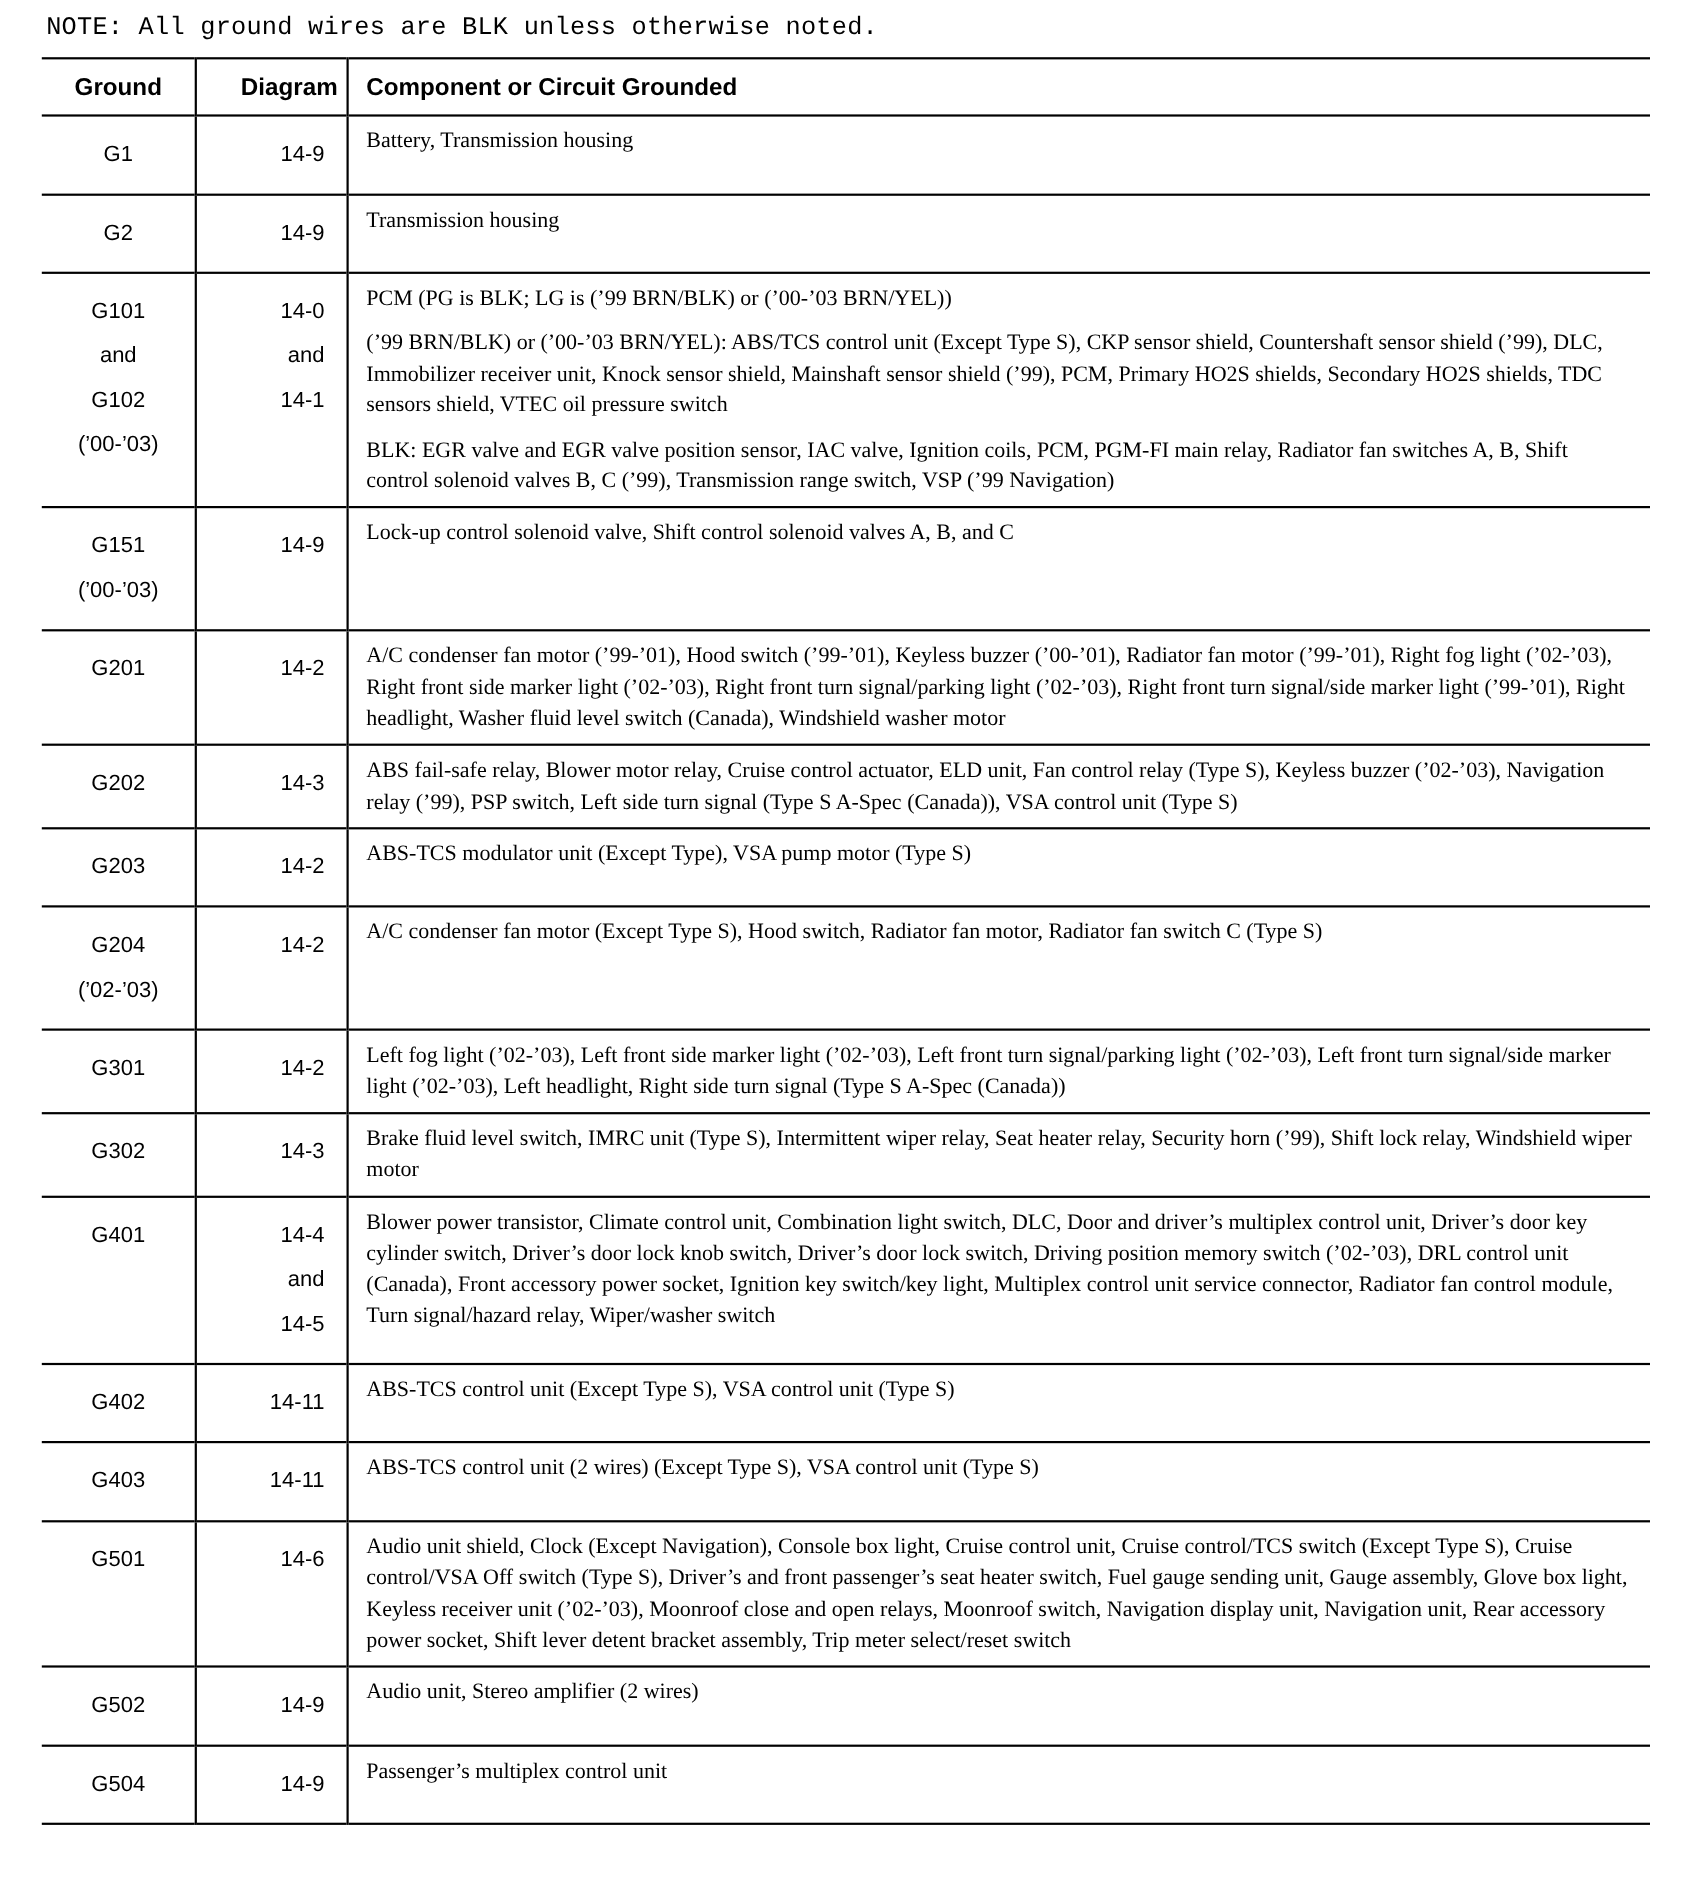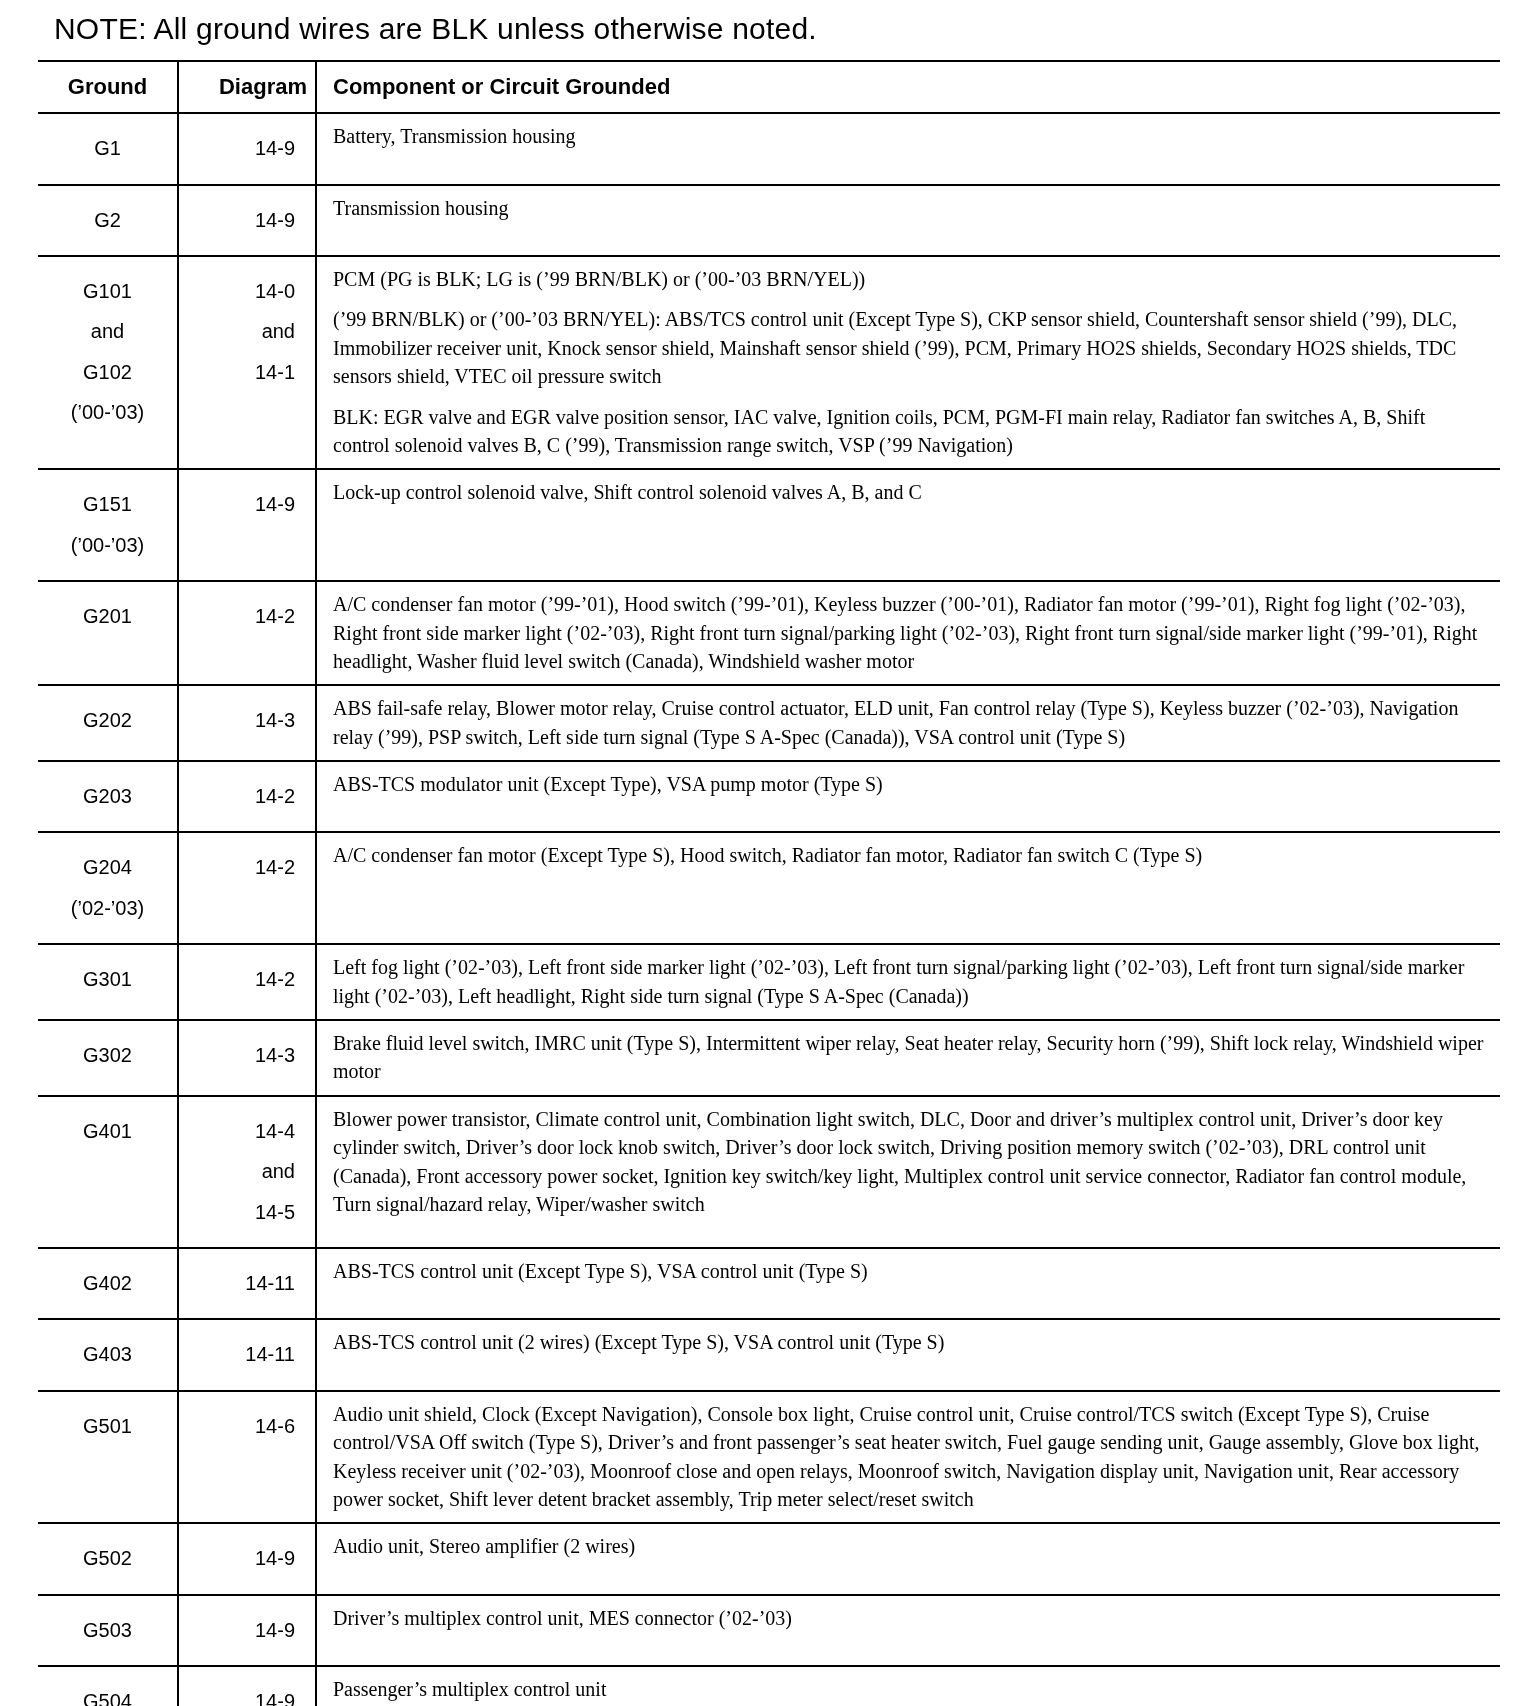--- a/index.html
+++ b/index.html
@@ -10,23 +10,24 @@
     font-family: "Liberation Sans", sans-serif;
   }
   .page {
     width: 1536px;
     min-height: 1706px;
     box-sizing: border-box;
     padding: 8px 36px 20px 38px;
     background: #ffffff;
   }
   .note {
-    font-size: 30px;
-    margin: 4px 0 14px 16px;
+    font-size: 23px;
+    margin: 4px 0 14px 4px;
     letter-spacing: 0.2px;
+    font-family: Liberation Mono, monospace;
   }
   table.ground-table {
     border-collapse: collapse;
     width: 1462px;
     table-layout: fixed;
     font-size: 20px;
     line-height: 1.42;
   }
   table.ground-table tr {
     border-top: 2.5px solid #000;
@@ -262,31 +263,20 @@
           </td>
           <td class="col-diagram">
             <div>14-9</div>
           </td>
           <td class="col-component">
             <p>Audio unit, Stereo amplifier (2 wires)</p>
           </td>
         </tr>
         <tr>
           <td class="col-ground">
-            <div>G503</div>
-          </td>
-          <td class="col-diagram">
-            <div>14-9</div>
-          </td>
-          <td class="col-component">
-            <p>Driver’s multiplex control unit, MES connector (’02-’03)</p>
-          </td>
-        </tr>
-        <tr>
-          <td class="col-ground">
             <div>G504</div>
           </td>
           <td class="col-diagram">
             <div>14-9</div>
           </td>
           <td class="col-component">
             <p>Passenger’s multiplex control unit</p>
           </td>
         </tr>
       </tbody>

